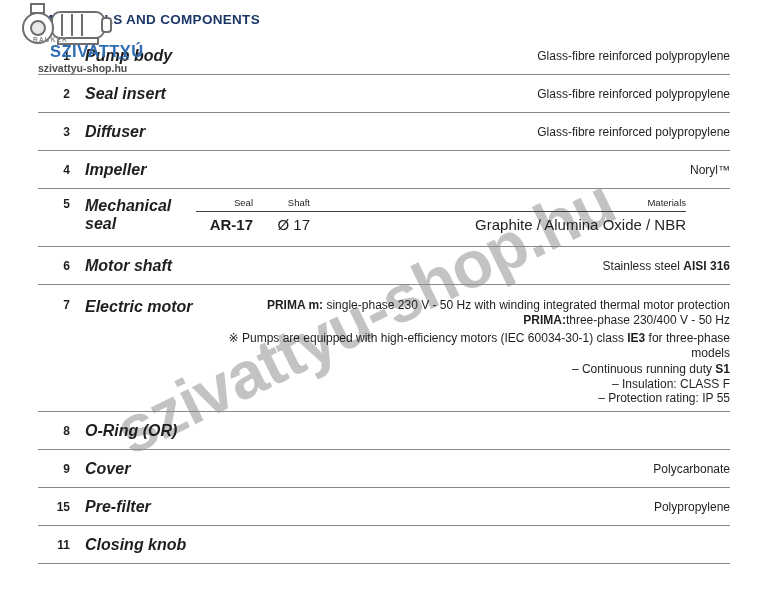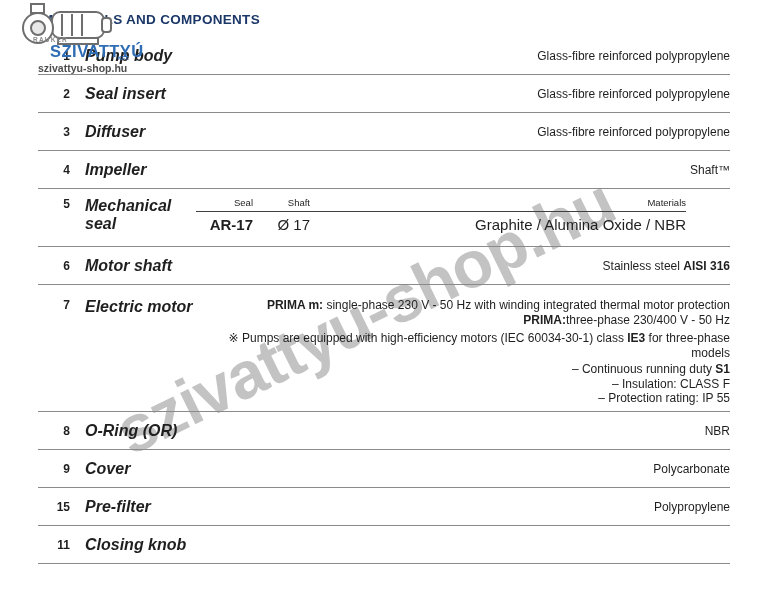--- a/index.html
+++ b/index.html
@@ -108,21 +108,21 @@
 
       <div class="row r-std">
         <div class="num">3</div>
         <div class="label">Diffuser</div>
         <div class="value">Glass-fibre reinforced polypropylene</div>
       </div>
 
       <div class="row r-std">
         <div class="num">4</div>
         <div class="label">Impeller</div>
-        <div class="value">Shaft™</div>
+        <div class="value">Noryl™</div>
       </div>
 
       <div class="row r-5">
         <div class="num">5</div>
         <div class="label">Mechanical seal</div>
         <div class="value">
           <div class="seal-table">
             <div class="seal-head">
               <span>Seal</span>
               <span>Shaft</span>
@@ -154,21 +154,20 @@
             <div><span>– Continuous running duty </span><span class="b">S1</span></div>
             <div>– Insulation: CLASS F</div>
             <div>– Protection rating: IP 55</div>
           </div>
         </div>
       </div>
 
       <div class="row r-std">
         <div class="num">8</div>
         <div class="label">O-Ring (OR)</div>
-        <div class="value">NBR</div>
       </div>
 
       <div class="row r-std">
         <div class="num">9</div>
         <div class="label">Cover</div>
         <div class="value">Polycarbonate</div>
       </div>
 
       <div class="row r-std">
         <div class="num">15</div>

